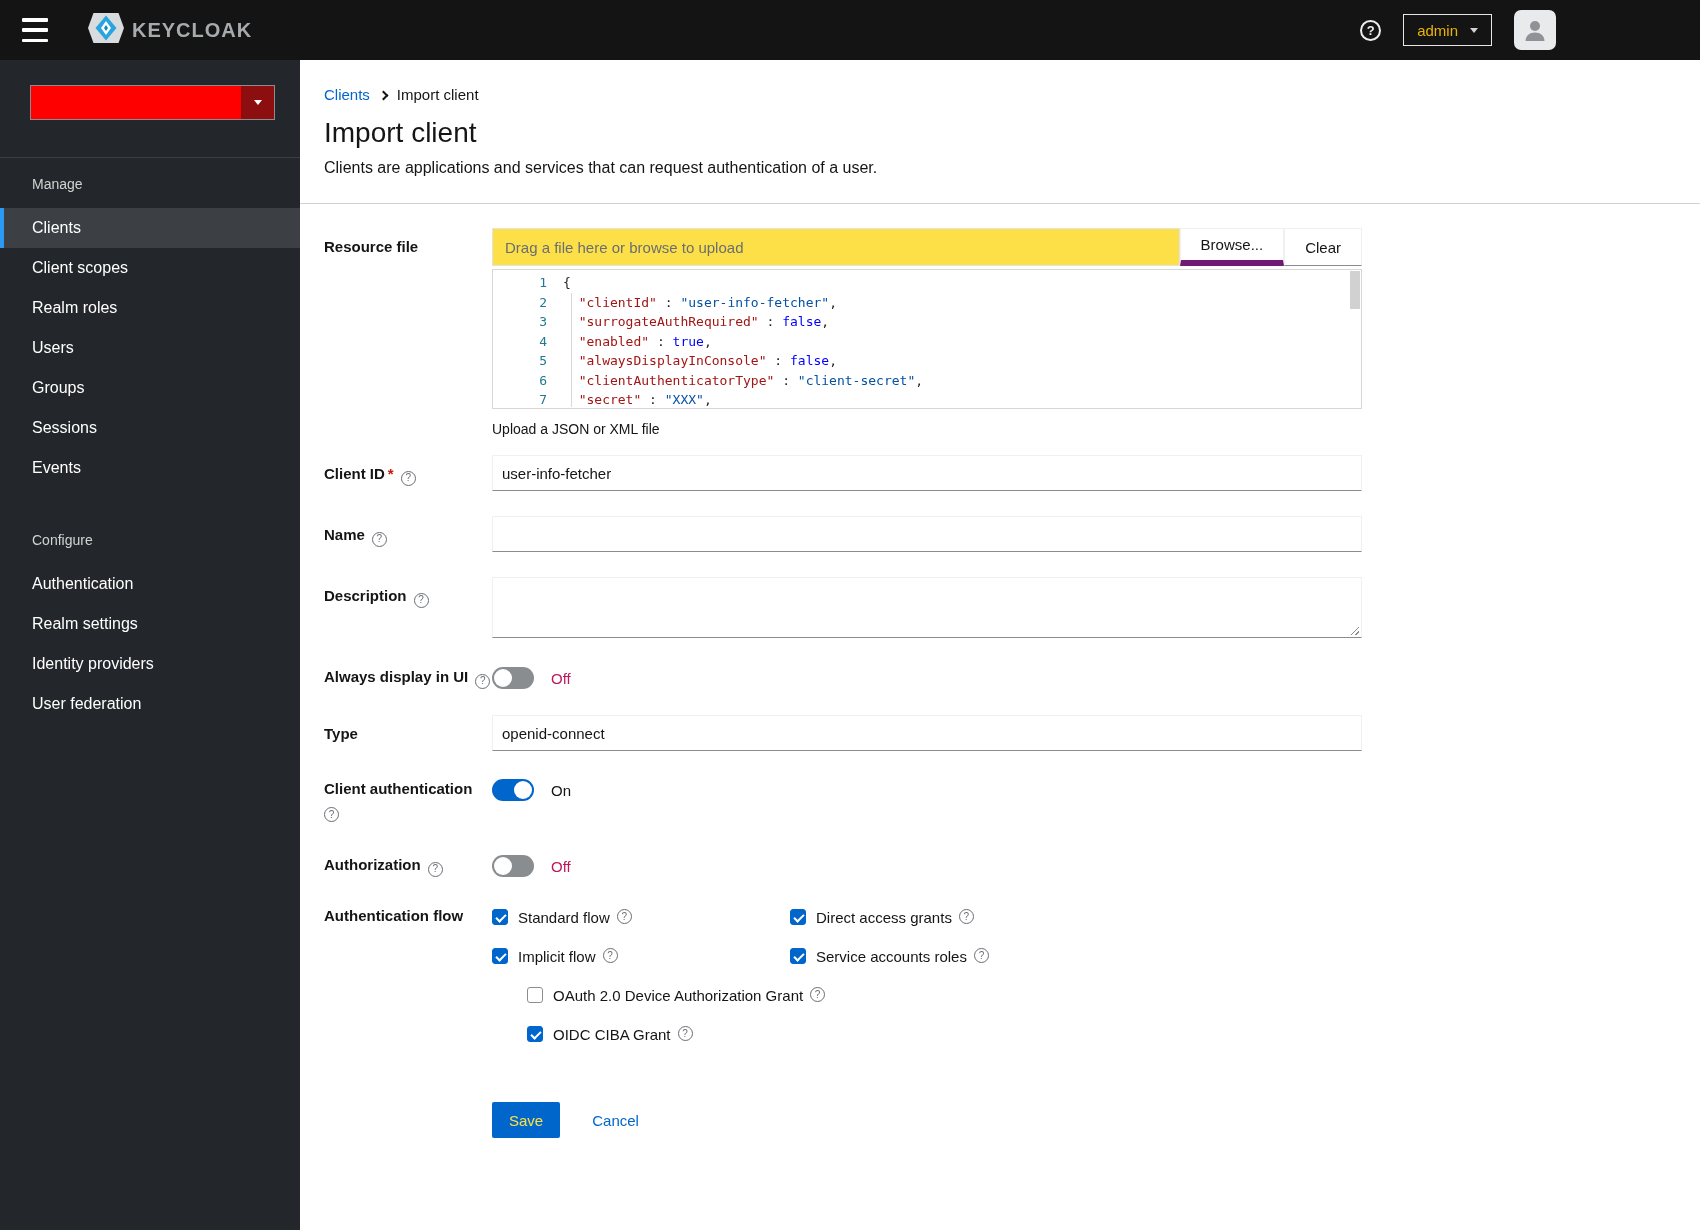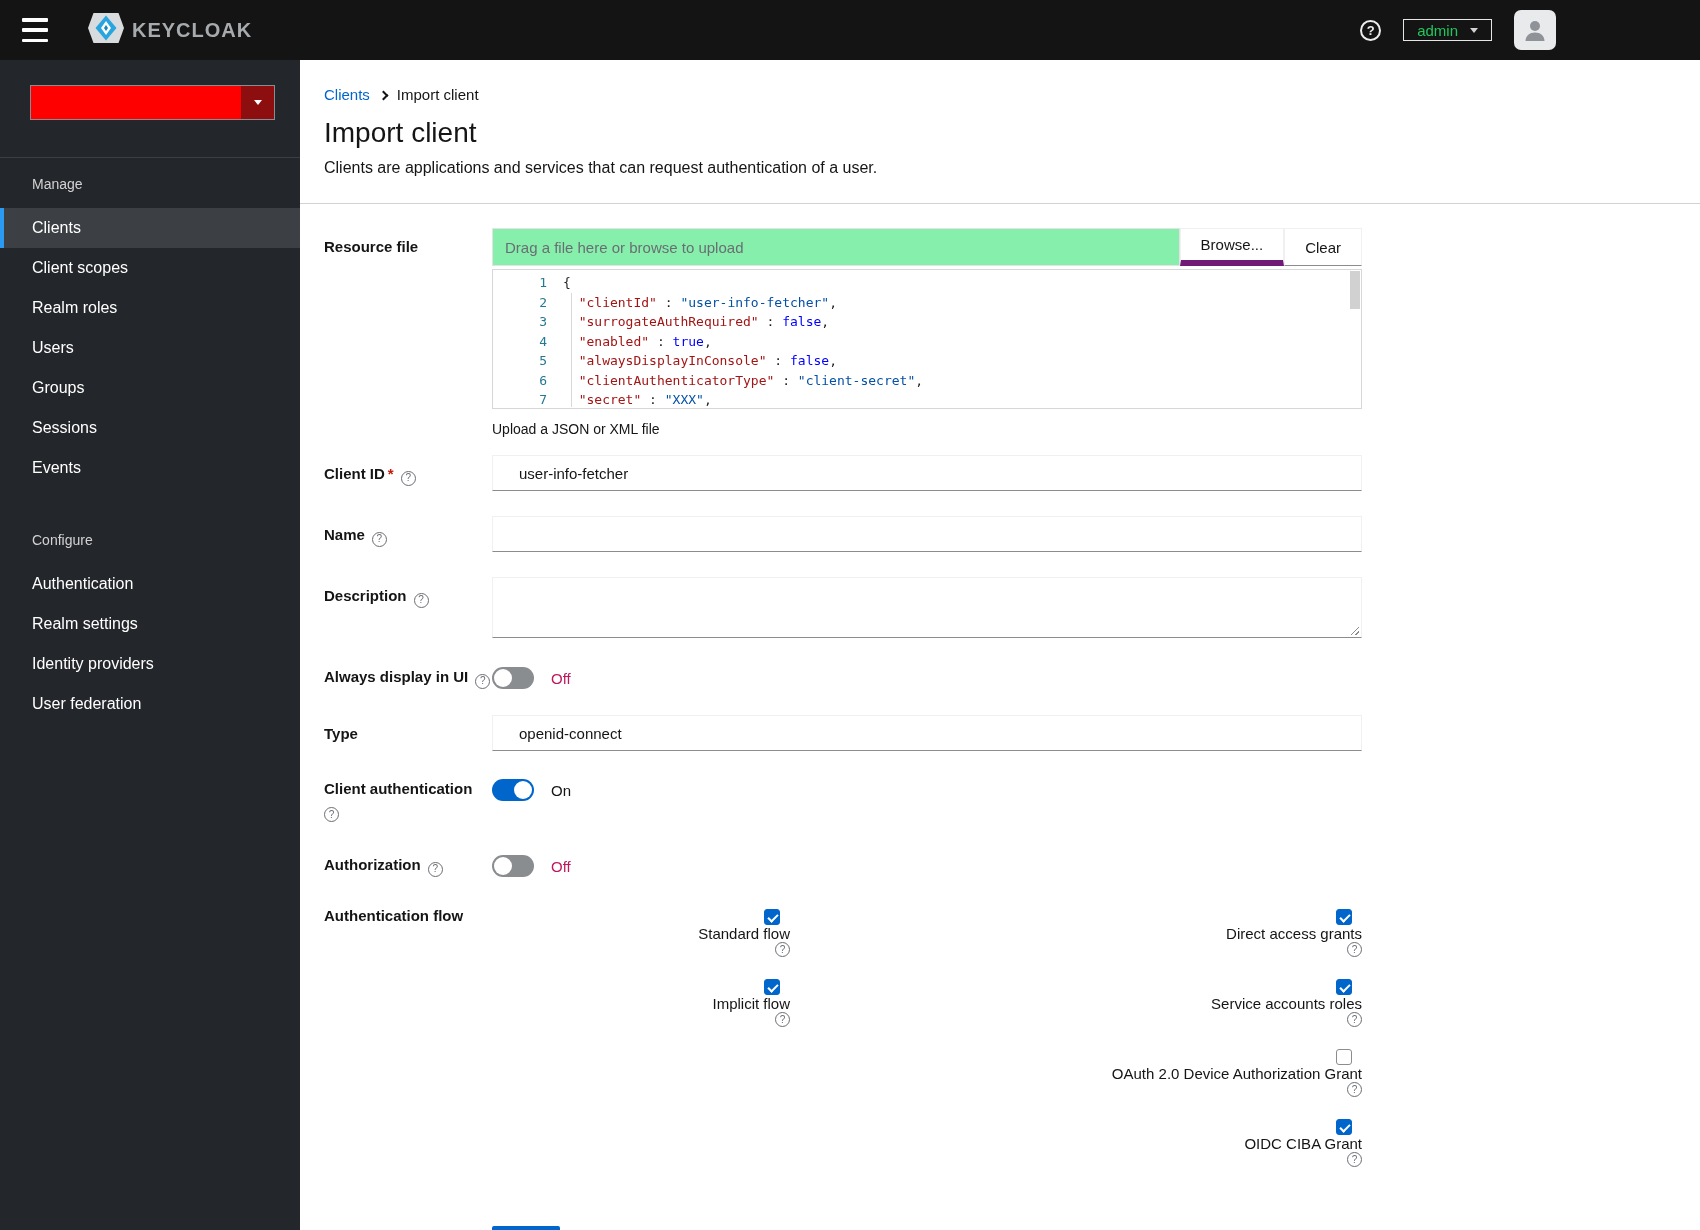--- a/index.html
+++ b/index.html
@@ -8,21 +8,21 @@
   body { font-family: "Liberation Sans", "DejaVu Sans", sans-serif; background:#fff; color:#151515; }
 
   
   .masthead { height:60px; background:#141414; display:flex; align-items:center; padding-left:22px; position:relative; }
   .hamburger { width:30px; height:24px; display:flex; flex-direction:column; justify-content:space-between; cursor:pointer; }
   .hamburger span { display:block; width:26px; height:3.5px; background:#fff; border-radius:1px; }
   .brand { display:flex; align-items:center; gap:8px; margin-left:36px; }
   .brand-text { font-size:20px; font-weight:700; letter-spacing:1px; color:#a7abae; }
   .masthead-right { margin-left:auto; margin-right:144px; display:flex; align-items:center; gap:22px; }
   .help-circle { width:21px; height:21px; border:2px solid #ededed; border-radius:50%; color:#ededed; font-size:13px; font-weight:700; display:flex; align-items:center; justify-content:center; cursor:pointer; }
-  .user-menu { border:1px solid #e6e6e6; height:22px; padding:0 13px; display:flex; align-items:center; gap:12px; color:#22c55e; font-size:15px; cursor:pointer; }
+  .user-menu { border:1px solid #e6e6e6; height:32px; padding:0 13px; display:flex; align-items:center; gap:12px; color:#eab308; font-size:15px; cursor:pointer; }
   .caret-down { width:0; height:0; border-left:4.5px solid transparent; border-right:4.5px solid transparent; border-top:5.5px solid #d2d2d2; }
   .avatar { width:42px; height:40px; background:#e9eaeb; border-radius:7px; display:flex; align-items:center; justify-content:center; cursor:pointer; }
 
   
   .app { display:flex; height:1170px; }
   .sidebar { width:300px; background:#23262a; flex:none; color:#fff; }
   .main { flex:1; background:#fff; position:relative; }
 
   
   .realm-wrap { padding:25px 25px 0 30px; border-bottom:1px solid #3c3f42; padding-bottom:37px; }
@@ -46,28 +46,28 @@
 
   
   .form { padding:24px 338px 0 24px; }
   .form-row { display:grid; grid-template-columns:168px 1fr; align-items:start; }
   .form-label { font-size:15px; font-weight:700; color:#151515; padding-top:10px; line-height:18px; }
   .form-label.tight { padding-top:2px; }
   .req { color:#c9190b; margin-left:3px; }
   .help { display:inline-flex; width:15px; height:15px; border:1px solid #6a6e73; border-radius:50%; color:#6a6e73; font-size:10px; font-weight:400; align-items:center; justify-content:center; margin-left:7px; vertical-align:-2px; cursor:pointer; }
   .help.block { display:flex; margin-left:0; margin-top:9px; }
 
-  .text-input { width:100%; height:36px; border:1px solid #f0f0f0; border-bottom-color:#8a8d90; background:#fff; font-size:15px; color:#151515; padding:0 26px; font-family:inherit; border-radius:0; outline:none; }
+  .text-input { width:100%; height:36px; border:1px solid #f0f0f0; border-bottom-color:#8a8d90; background:#fff; font-size:15px; color:#151515; padding:0 9px; font-family:inherit; border-radius:0; outline:none; }
   .textarea-wrap { position:relative; }
   textarea.text-input { height:61px; padding:7px 9px; resize:none; display:block; }
   .grip { position:absolute; right:3px; bottom:3px; width:10px; height:10px; background:repeating-linear-gradient(-45deg, transparent, transparent 2px, #8a8d90 2px, #8a8d90 3px); clip-path:polygon(100% 0, 100% 100%, 0 100%); pointer-events:none; }
 
   
   .upload-bar { display:flex; height:38px; }
-  .upload-input { flex:1; border:1px solid #e3e3e3; background:#86efac; font-size:15px; color:#6a6e73; padding:0 12px; font-family:inherit; outline:none; border-radius:0; }
+  .upload-input { flex:1; border:1px solid #e3e3e3; background:#fde047; font-size:15px; color:#6a6e73; padding:0 12px; font-family:inherit; outline:none; border-radius:0; }
   .upload-input::placeholder { color:#6a6e73; opacity:1; }
   .btn-control { background:#fff; border:1px solid #f0f0f0; border-bottom:1px solid #8a8d90; font-size:15px; color:#151515; padding:0 20px; font-family:inherit; cursor:pointer; }
   .btn-control.browse { border-bottom:6px solid #701a75; }
 
   
   .editor { position:relative; margin-top:3px; height:140px; border:1px solid #d7d7d7; background:#fff; overflow:hidden;
             font-family:"DejaVu Sans Mono","Liberation Mono",monospace; font-size:13px; line-height:19.5px; padding-top:3px; cursor:text; }
   .editor::after { content:''; position:absolute; left:78px; top:23px; height:114px; width:1px; background:#d8d8d8; }
   .code-line { display:flex; white-space:pre; }
   .ln { flex:0 0 54px; text-align:right; color:#237893; user-select:none; }
@@ -83,21 +83,21 @@
   .switch-row { display:flex; align-items:center; padding-top:1px; }
   .switch { width:42px; height:22px; border-radius:11px; background:#8a8d90; position:relative; cursor:pointer; flex:none; }
   .switch::after { content:''; position:absolute; width:18px; height:18px; border-radius:50%; background:#fff; top:2px; left:2px; }
   .switch.checked { background:#0066cc; }
   .switch.checked::after { left:auto; right:2px; }
   .switch-state { font-size:15px; color:#be185d; margin-left:17px; }
   .switch.checked + .switch-state { color:#151515; }
 
   
   .flow-grid { display:grid; grid-template-columns:298px 1fr; row-gap:22px; padding-top:4px; }
-  .cb-item { display:flex; align-items:flex-end; font-size:15px; color:#151515; cursor:pointer;flex-direction:column; }
+  .cb-item { display:flex; align-items:flex-start; font-size:15px; color:#151515; cursor:pointer; }
   .cb-item.full { grid-column:1 / -1;margin-left:35px; }
   .cb { width:16px; height:16px; border:1px solid #8a8d90; border-radius:3px; background:#fff; position:relative; margin-right:10px; flex:none; }
   .cb.checked { background:#0066cc; border-color:#0066cc; }
   .cb.checked::after { content:''; position:absolute; left:3px; top:3.5px; width:8px; height:4px; border-left:2px solid #fff; border-bottom:2px solid #fff; transform:rotate(-45deg); }
 
   
   .actions { display:flex; align-items:center; gap:32px; }
   .btn-primary { background:#0066cc; color:#fde047; border:none; font-size:15px; font-family:inherit; height:36px; padding:0 17px; border-radius:2px; cursor:pointer; }
   .link { color:#0066cc; font-size:15px; text-decoration:none; cursor:pointer; }
 

